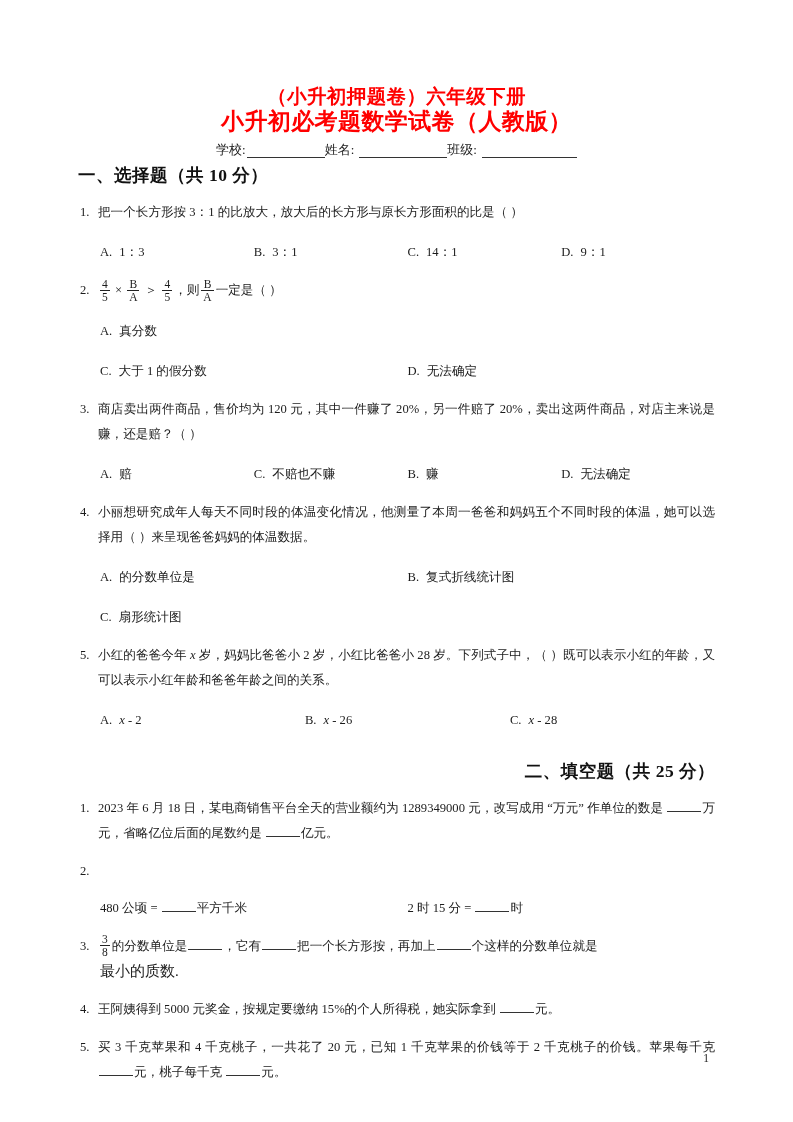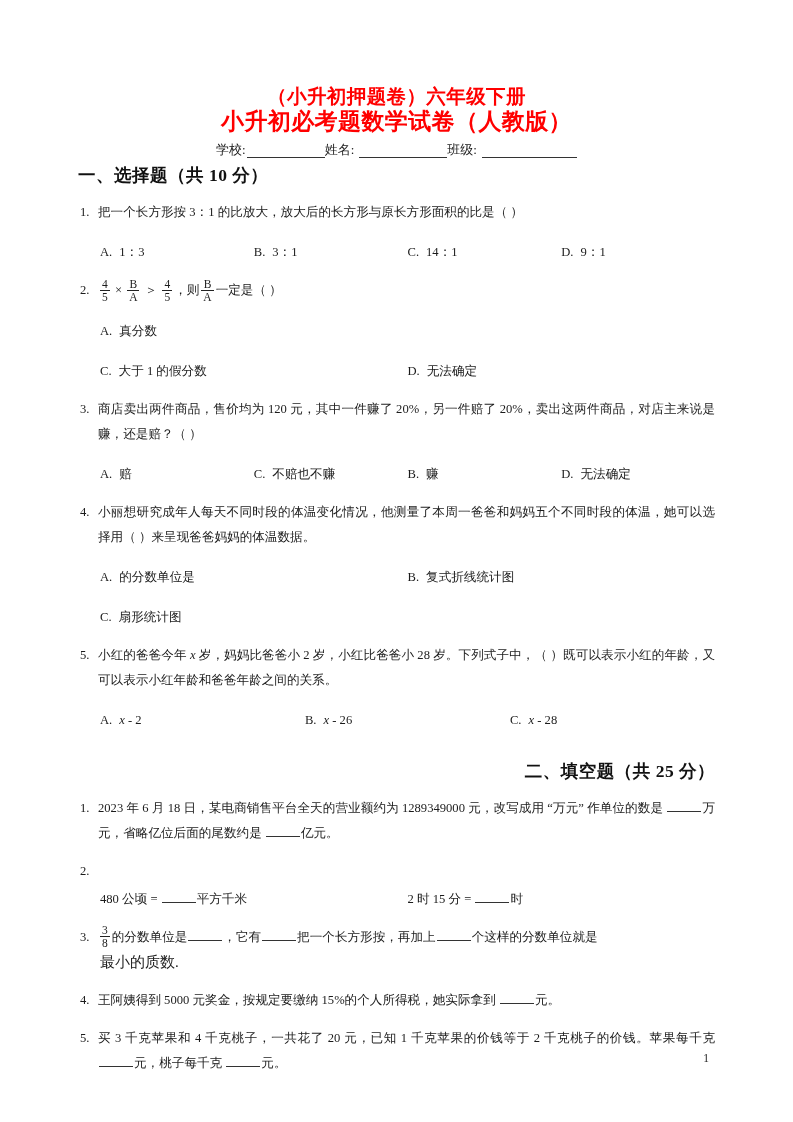--- a/index.html
+++ b/index.html
@@ -141,21 +141,21 @@
     width: 34px;
     height: 12px;
     margin: 0 1px;
     vertical-align: baseline;
   }
 
   
   .subline {
     display: flex;
     padding-left: 22px;
-    margin-top: 3px;
+    margin-top: 12px;
     font-size: 12.6px;
     line-height: 25px;
   }
   .subline > .cell { flex: 0 0 50%; }
 
   .q-cont {
     padding-left: 22px;
     line-height: 25px;
     font-size: 15px;
   }

